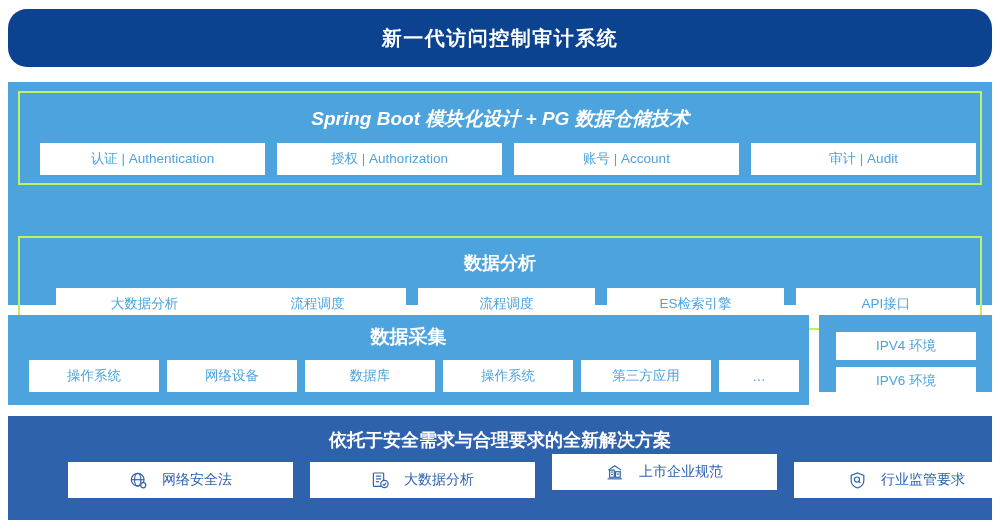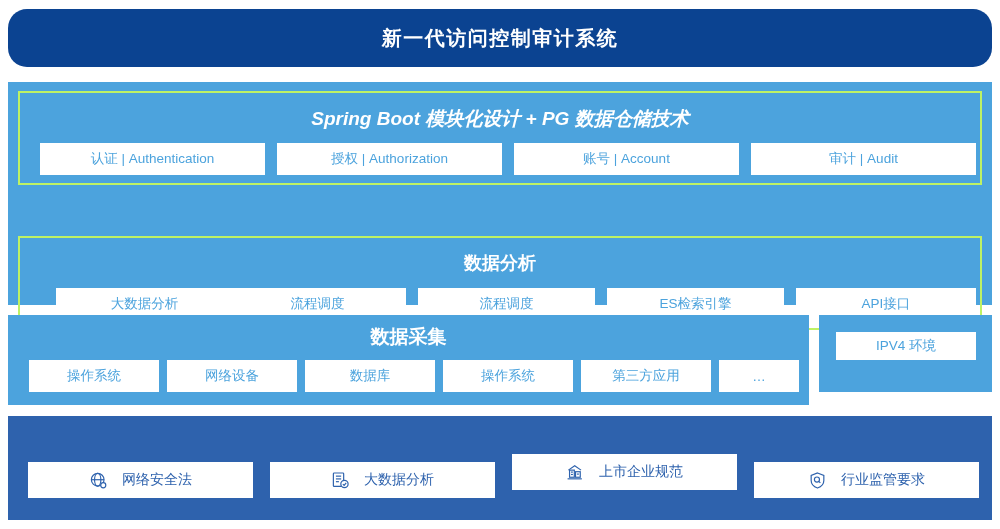--- a/index.html
+++ b/index.html
@@ -35,21 +35,21 @@
     color: #ffffff; font-weight: bold;
   }
   .section-title.italic { font-style: italic; font-weight: bold; }
 
   
   .chip {
     position: absolute; background: #ffffff;
     display: flex; align-items: center; justify-content: center;
     color: #4ca3dd; font-size: 13.5px; white-space: nowrap;
   }
-  .chip.deep { color: #2e62ad; font-size: 14px; gap: 14px; }
+  .chip.deep { color: #2e62ad; font-size: 14px; gap: 14px; margin-left: 40px; }
   .chip .ico { display: inline-flex; align-items: center; justify-content: center; }
 </style>
 </head>
 <body>
 
 <div class="page">
 
   <div class="titlebar">
     <div class="titlebar-text">新一代访问控制审计系统</div>
   </div>
@@ -114,23 +114,27 @@
     </div>
     <div class="chip" style="left:711px; top:45px; width:80px; height:32px;">
       <span>…</span>
     </div>
   </div>
 
   <div class="panel" style="left:819px; top:315px; width:173px; height:77px;">
     <div class="chip" style="left:17px; top:17px; width:140px; height:28px;">
       <span>IPV4 环境</span>
     </div>
+    <div class="chip" style="left:17px; top:52px; width:140px; height:28px;">
+      <span>IPV6 环境</span>
+    </div>
   </div>
 
   <div class="panel panel-deep" style="left:8px; top:416px; width:984px; height:104px;">
+    <div class="section-title" style="top:12px; font-size:18px;">依托于安全需求与合理要求的全新解决方案</div>
 
     <div class="chip deep" style="left:20px; top:46px; width:225px; height:36px;">
       <span class="ico">
         <svg width="19" height="19" viewBox="0 0 24 24" fill="none" stroke="#2e62ad" stroke-width="1.5">
           <circle cx="11" cy="11" r="8"></circle>
           <line x1="3" y1="11" x2="19" y2="11"></line>
           <ellipse cx="11" cy="11" rx="4" ry="8"></ellipse>
           <circle cx="18" cy="18" r="3.2" fill="#fff"></circle>
         </svg>
       </span>

